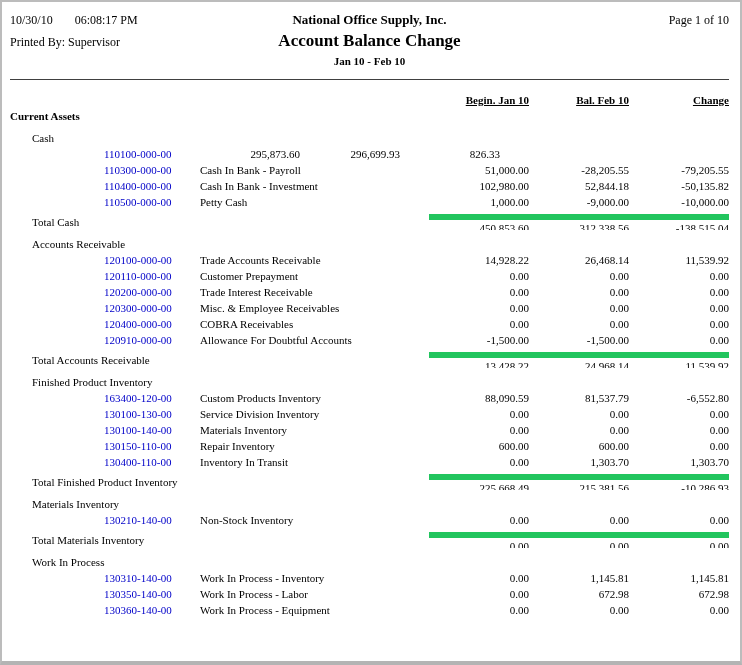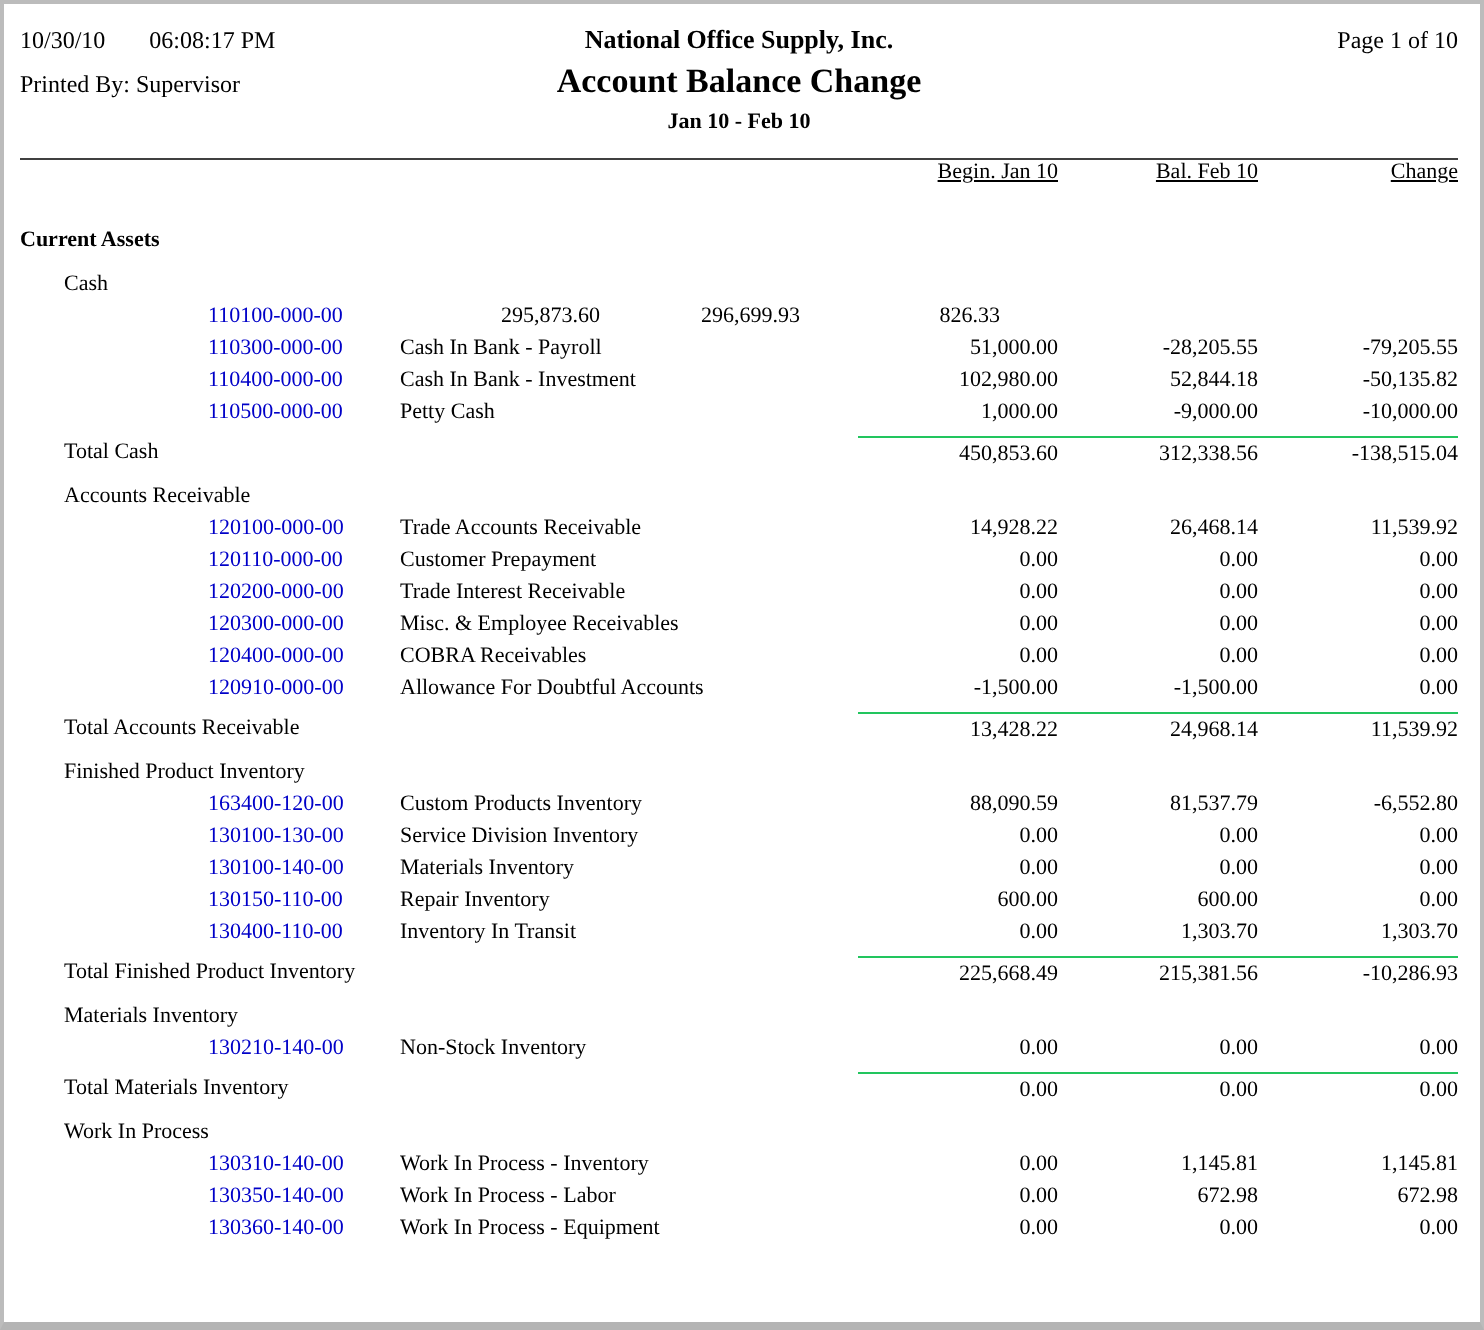--- a/index.html
+++ b/index.html
@@ -14,35 +14,35 @@
   .grid3 { display:grid; grid-template-columns:1fr auto 1fr; align-items:baseline; }
   .hdr-left { font-size:12px; white-space:nowrap; }
   .hdr-time { margin-left:22px; }
   .hdr-company { font-size:13px; font-weight:bold; text-align:center; }
   .hdr-page { font-size:12px; text-align:right; }
   .hdr-row2 { margin-top:3px; }
   .printed-by { font-size:12px; }
   .title { font-size:17px; font-weight:bold; text-align:right; }
   .subtitle { text-align:center; font-weight:bold; font-size:11px; margin-top:4px; }
   .rule { border-top:1px solid #404040; margin-top:12px; }
-  .col-hdr { display:flex; font-size:11px; font-weight:normal; }
+  .col-hdr { display:flex; margin-top:14px; font-size:11px; font-weight:bold; }
   .colh { text-decoration:underline; }
   .flex1 { flex:1; }
   .nums { display:flex; width:300px; }
   .c-num { width:100px; text-align:right; overflow:hidden; }
-  .group-title { font-weight:bold; font-size:11px; margin-top:20px; height:16px; line-height:16px; }
+  .group-title { font-weight:bold; font-size:11px; margin-top:2px; height:16px; line-height:16px; }
   .section { margin-top:6px; }
   .section-title { font-size:11px; padding-left:22px; height:16px; line-height:16px; }
   .row { display:flex; height:16px; line-height:16px; font-size:11px; }
   .c-indent { width:94px; }
   .c-acct { width:96px; color:var(--acct-color,#0000C8); }
   .c-desc { flex:1; }
   .total-row { margin-top:4px; }
   .c-total-label { flex:1; padding-left:22px; }
-  .total-line { border-top:1px solid #22c55e; }
+  .total-line { border-top:6px solid #22c55e; }
 </style>
 </head>
 <body>
 
 <div class="page">
 
   <div class="grid3">
     <div class="hdr-left">
       <span>10/30/10</span><span class="hdr-time">06:08:17 PM</span>
     </div>

